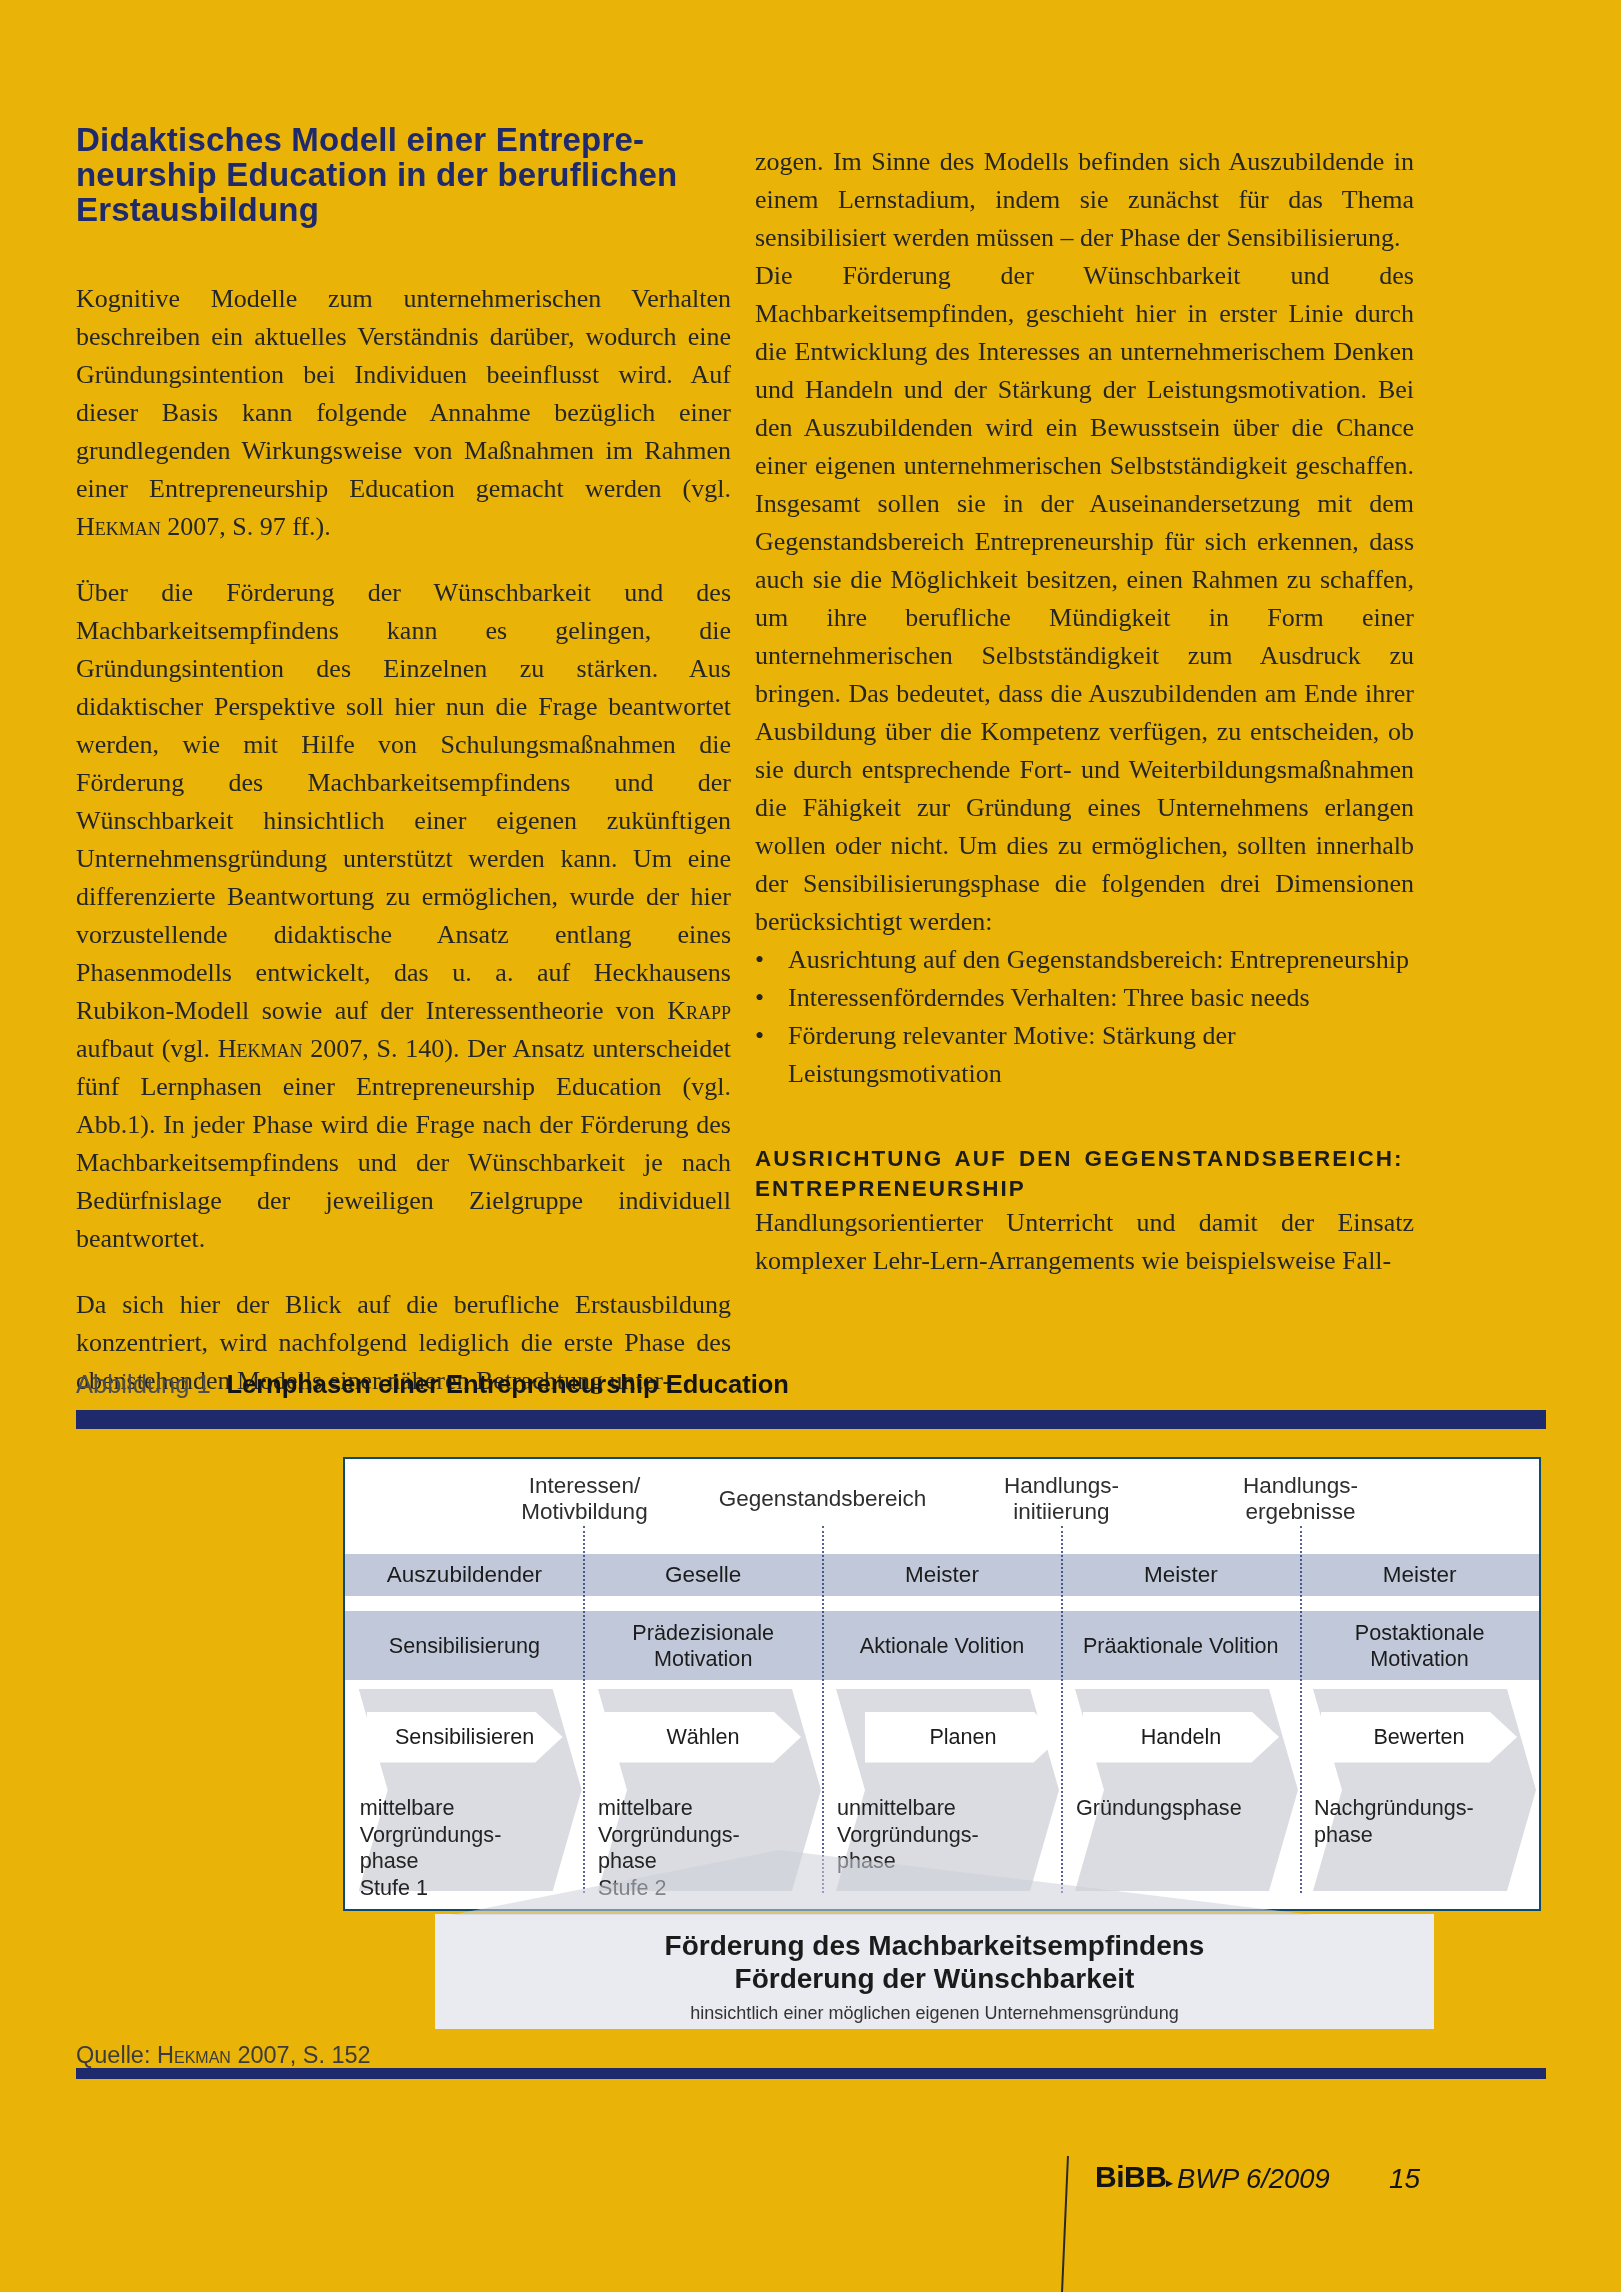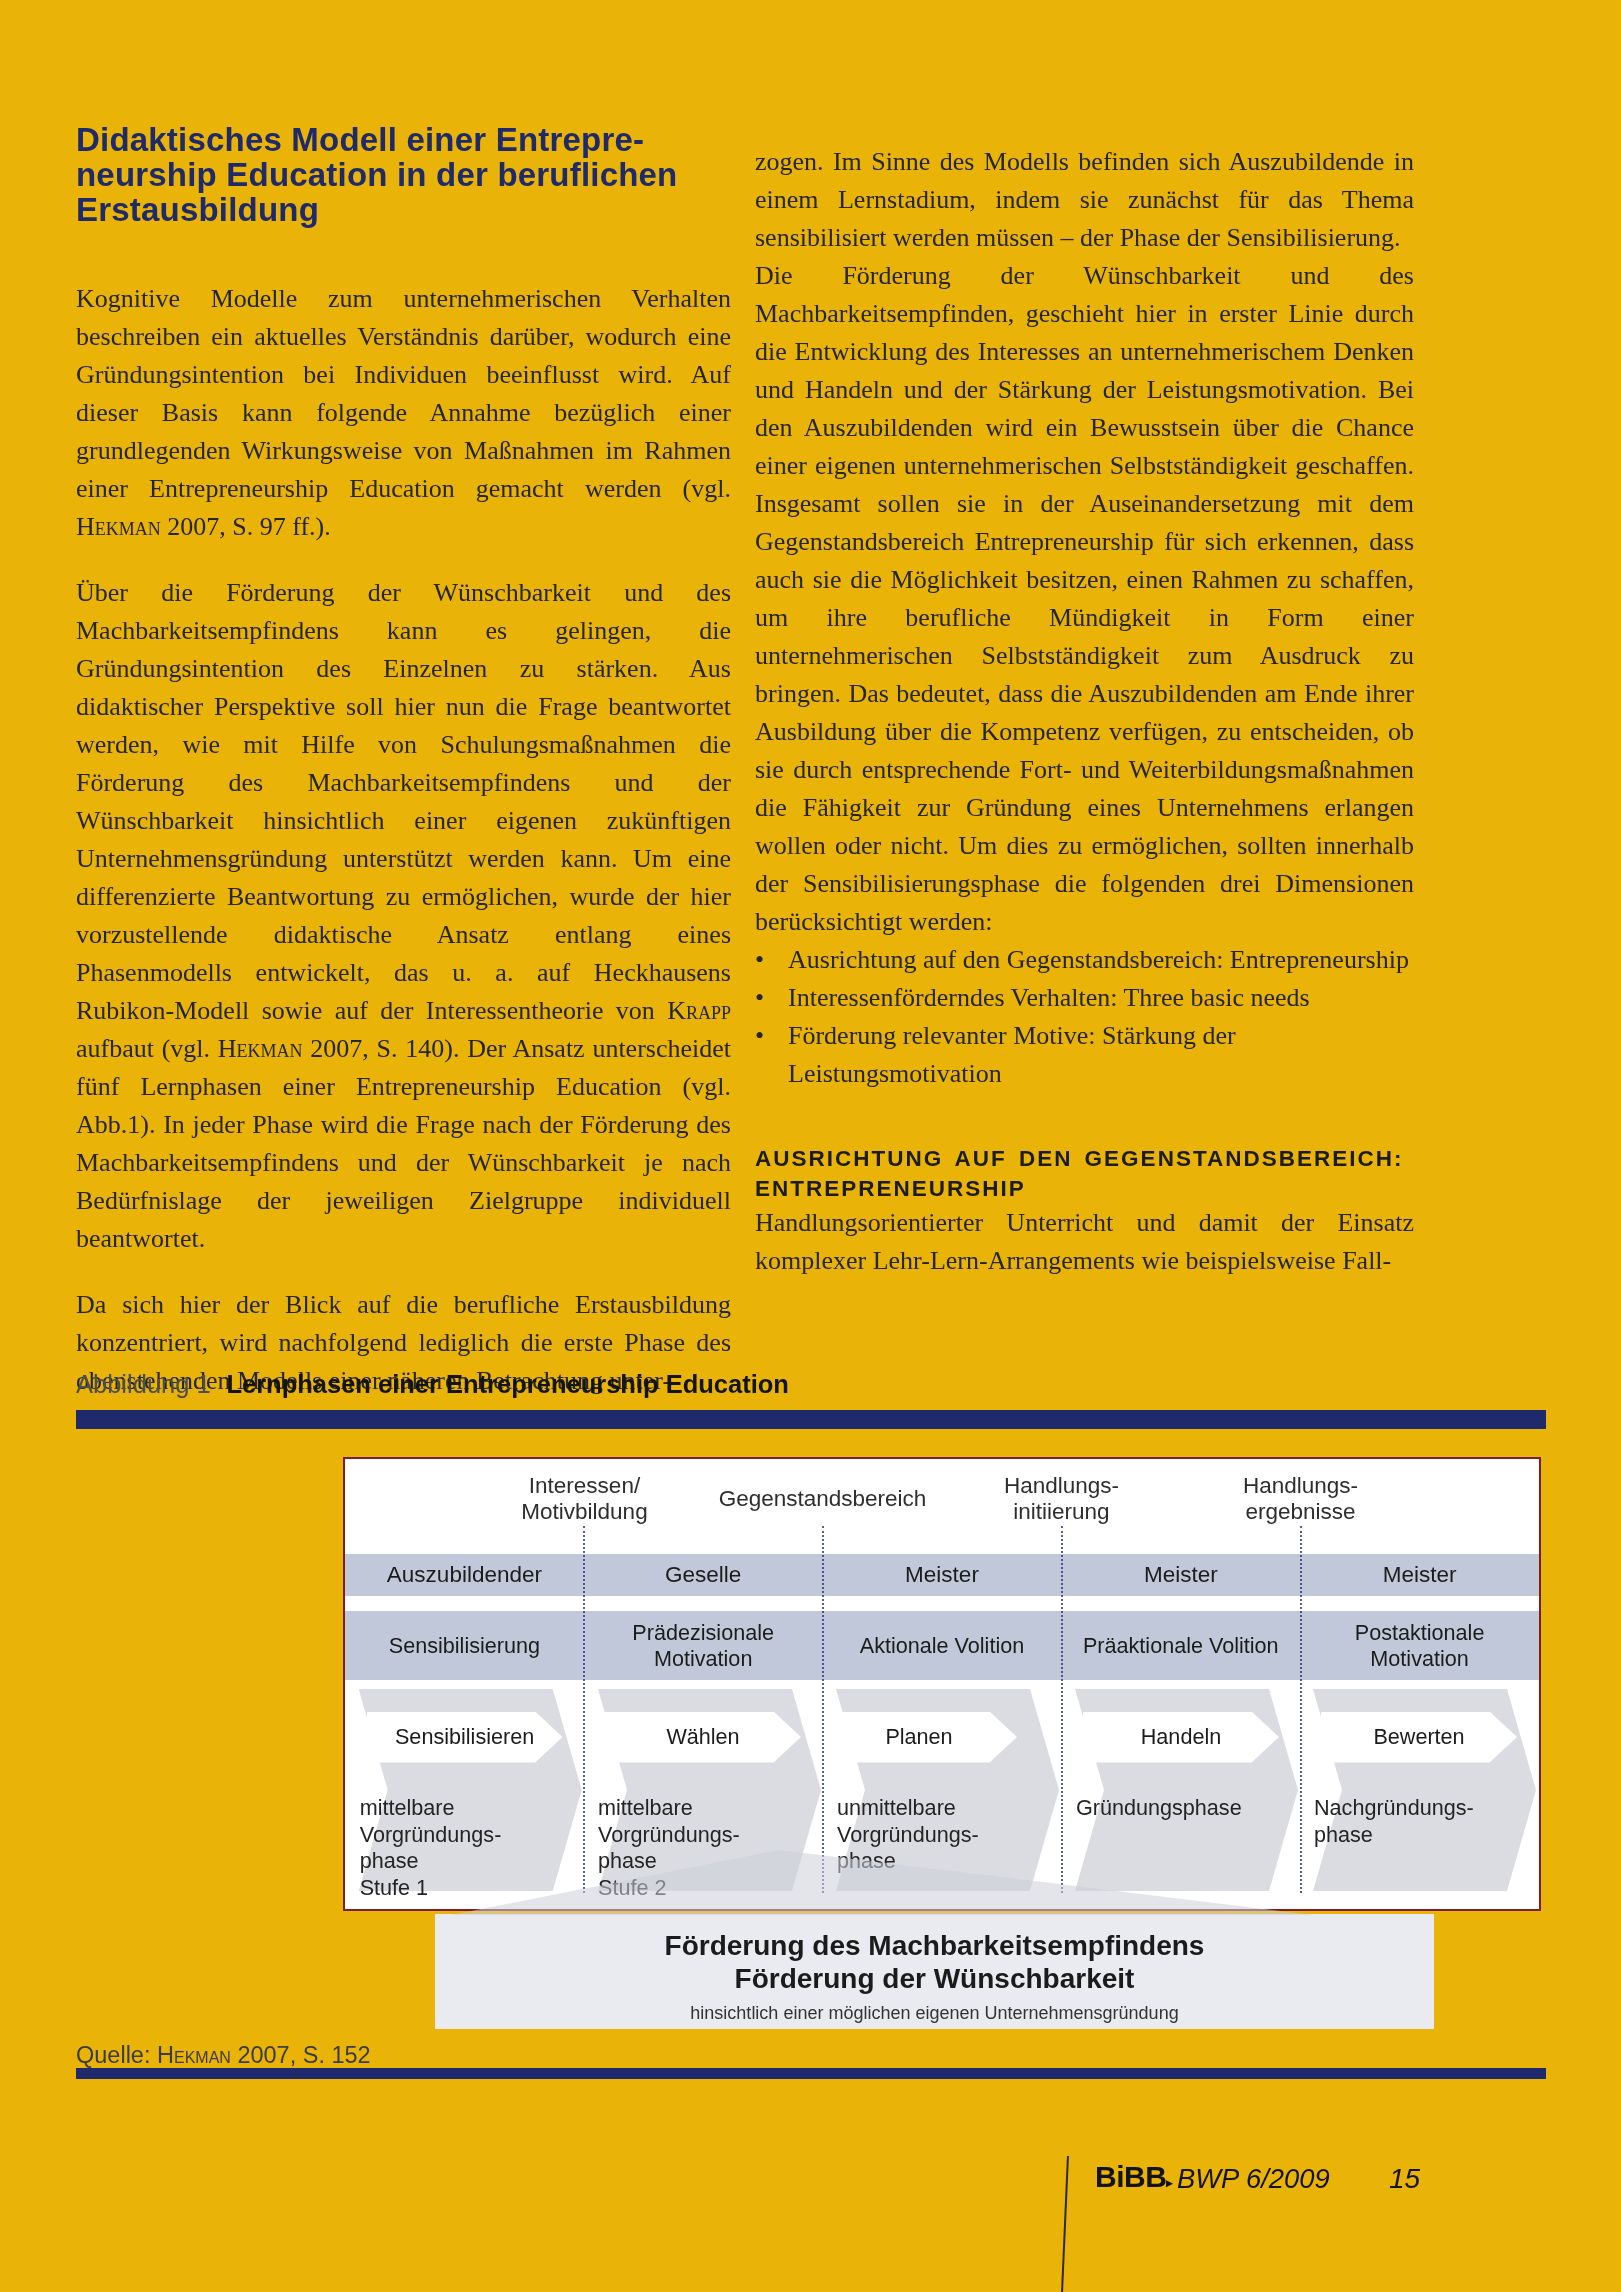--- a/index.html
+++ b/index.html
@@ -53,21 +53,21 @@
     position:absolute;left:76px;top:1370px;
     font-family:"Liberation Sans", sans-serif;font-size:25.5px;color:#4d4d4d;
   }
   .fig-caption .cap-title{font-weight:bold;color:#141414;margin-left:15.7px;}
   .bar{position:absolute;left:76px;width:1470px;background:var(--navy);}
   .bar-top{top:1410px;height:18.6px;}
   .bar-bottom{top:2068px;height:10.8px;}
 
   .fig-frame{
     position:absolute;left:343px;top:1457px;width:1198px;height:454px;
-    border:2px solid #7f1d1d;background:#fff;z-index:1;
+    border:2px solid #0c4a6e;background:#fff;z-index:1;
   }
   .fig-inner{position:absolute;inset:0;}
   .top-label{
     position:absolute;top:11.8px;width:235px;height:57px;
     display:flex;align-items:center;justify-content:center;text-align:center;
     font-family:"Liberation Sans", sans-serif;font-size:22.5px;line-height:26.5px;color:#2e2e2e;
     white-space:pre-line;
   }
   .tl0{left:122px;} .tl1{left:360px;} .tl2{left:599px;} .tl3{left:838px;}
   .dotline{
@@ -90,21 +90,21 @@
     position:absolute;top:0;width:223px;height:202px;background:var(--arrow);
     clip-path:polygon(0 0,87% 0,100% 50%,87% 100%,0 100%,13% 50%);
   }
   .ar0{left:13.7px;} .ar1{left:253px;} .ar2{left:491px;} .ar3{left:730px;} .ar4{left:968px;}
   .action-box{
     position:absolute;top:22.5px;width:196px;height:51px;background:#fff;
     clip-path:polygon(0 0,86% 0,100% 50%,86% 100%,0 100%);
     display:flex;align-items:center;justify-content:center;
     font-family:"Liberation Sans", sans-serif;font-size:21.6px;color:#1c1c1c;z-index:4;
   }
-  .ab0{left:21.6px;} .ab1:nth-child(0){} .ab1{left:260px;} .ab2{left:476px;} .ab3{left:738px;} .ab4{left:976px;}
+  .ab0{left:21.6px;} .ab1:nth-child(0){} .ab1{left:260px;} .ab2{left:520px;} .ab3{left:738px;} .ab4{left:976px;}
   .stage-phase{
     position:absolute;top:106px;width:210px;
     font-family:"Liberation Sans", sans-serif;font-size:21.6px;line-height:26.5px;color:#242424;
     white-space:pre-line;z-index:4;
   }
   .sp0{left:14.7px;} .sp1{left:253px;} .sp2{left:492px;} .sp3{left:731px;} .sp4{left:969px;}
 
   .funnel{
     position:absolute;left:451px;top:1850px;width:863px;height:65px;
     background:var(--funnel);opacity:.55;z-index:3;

